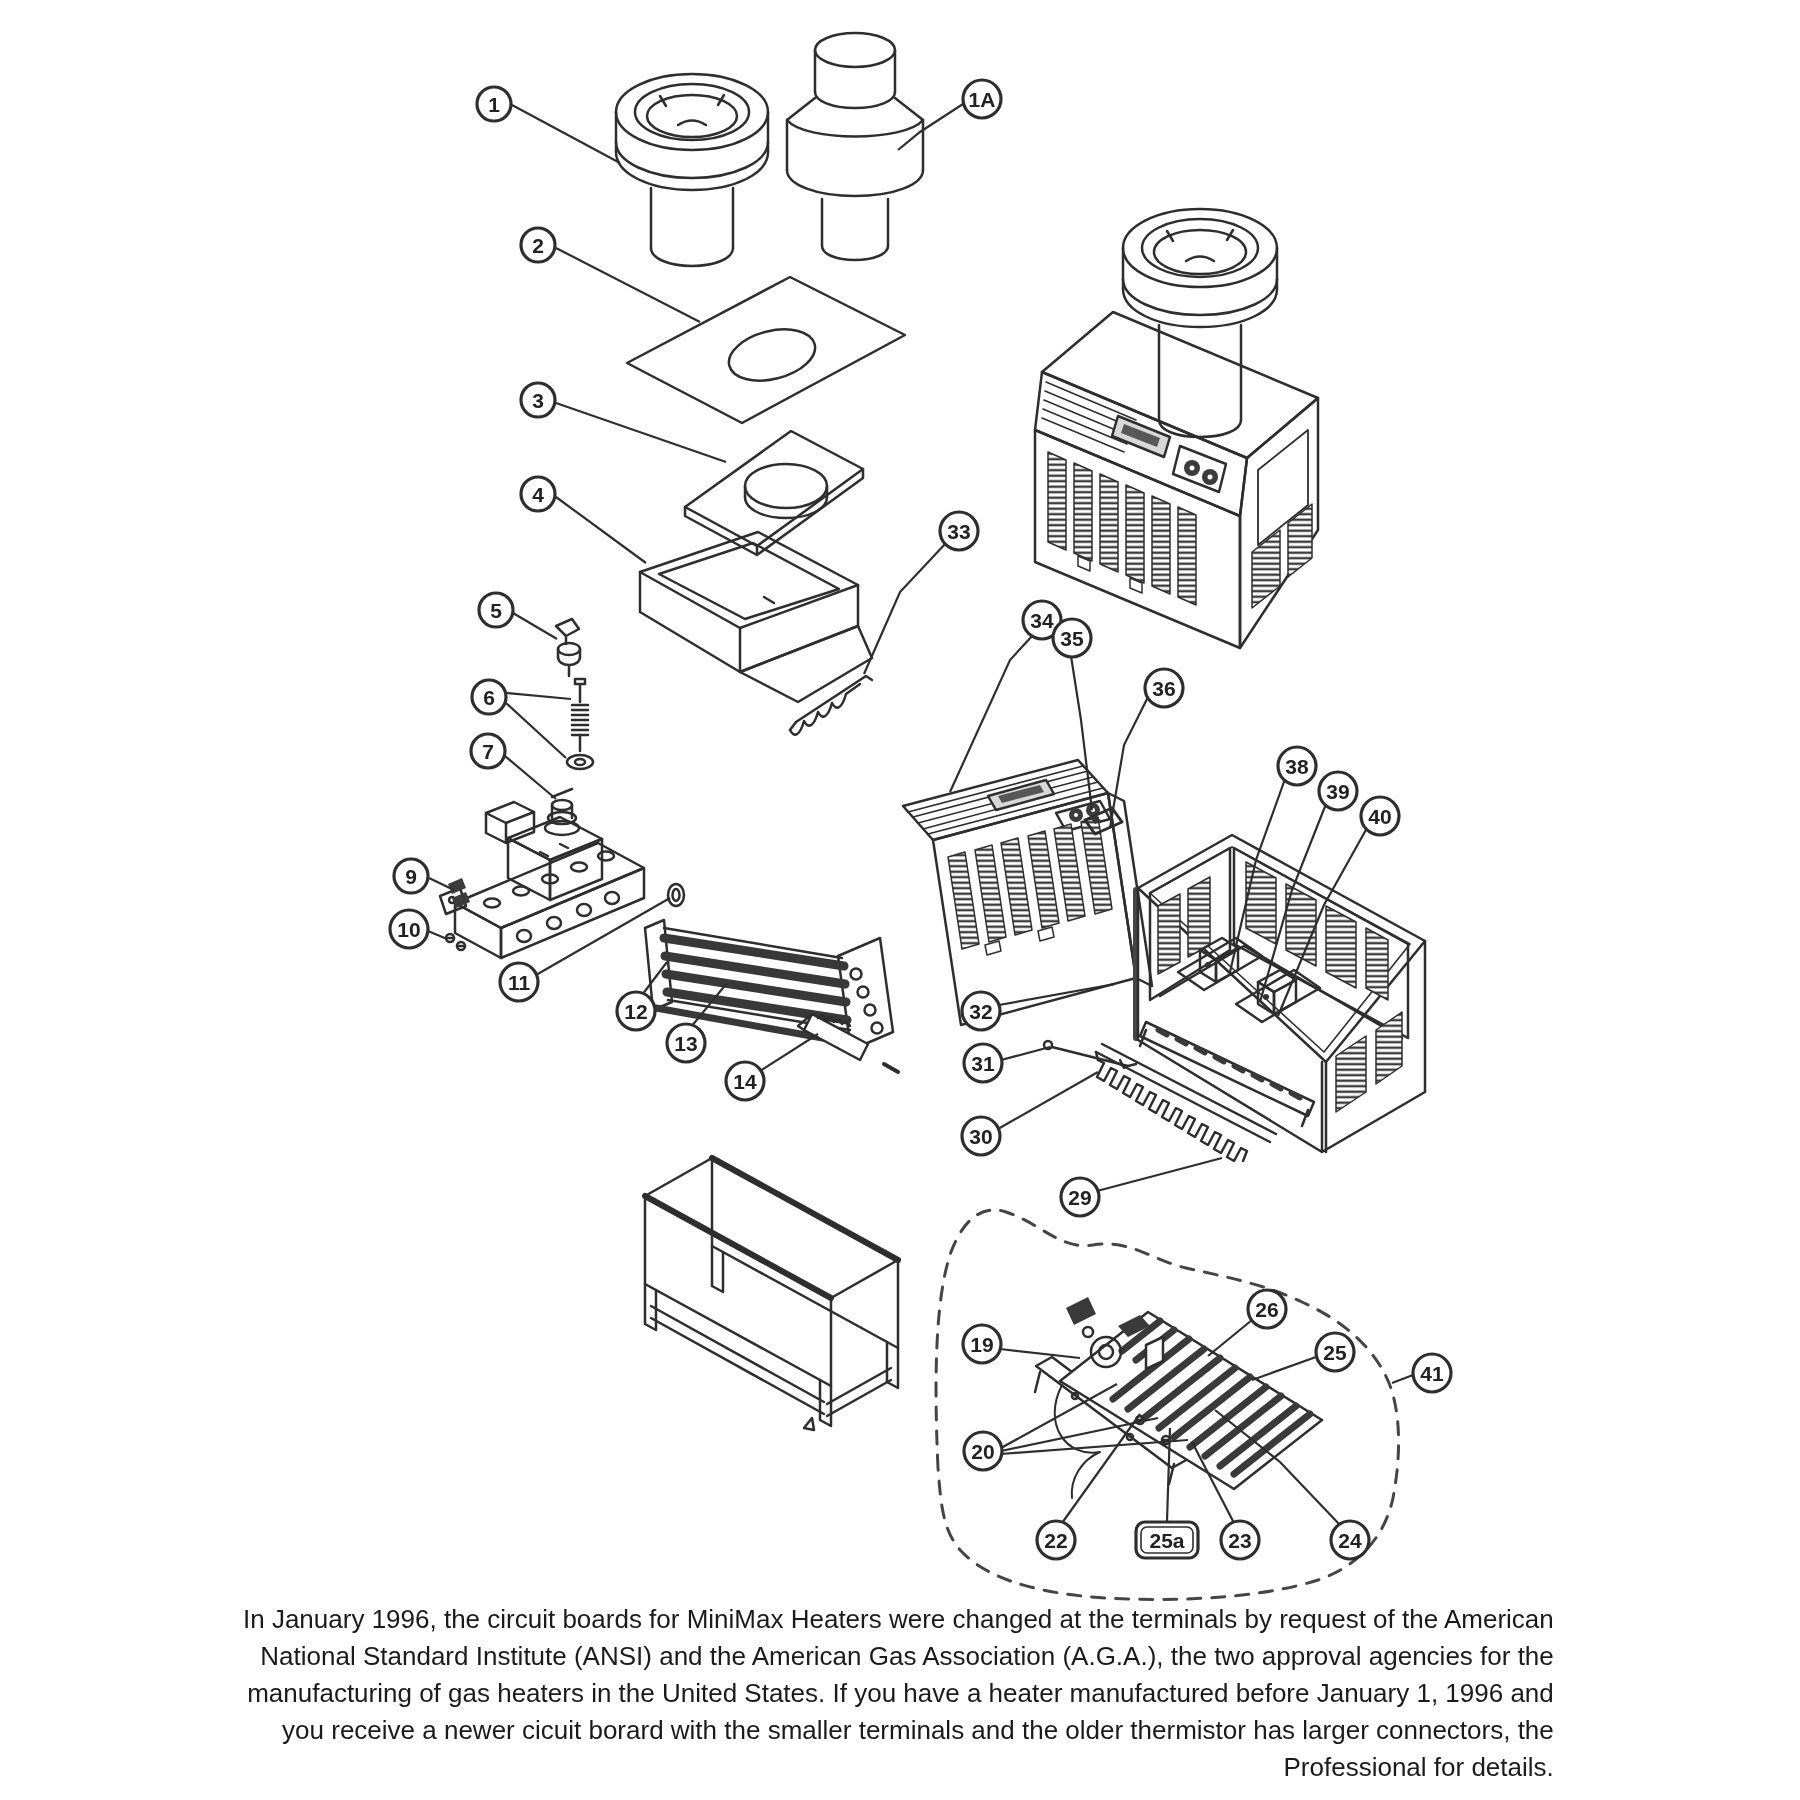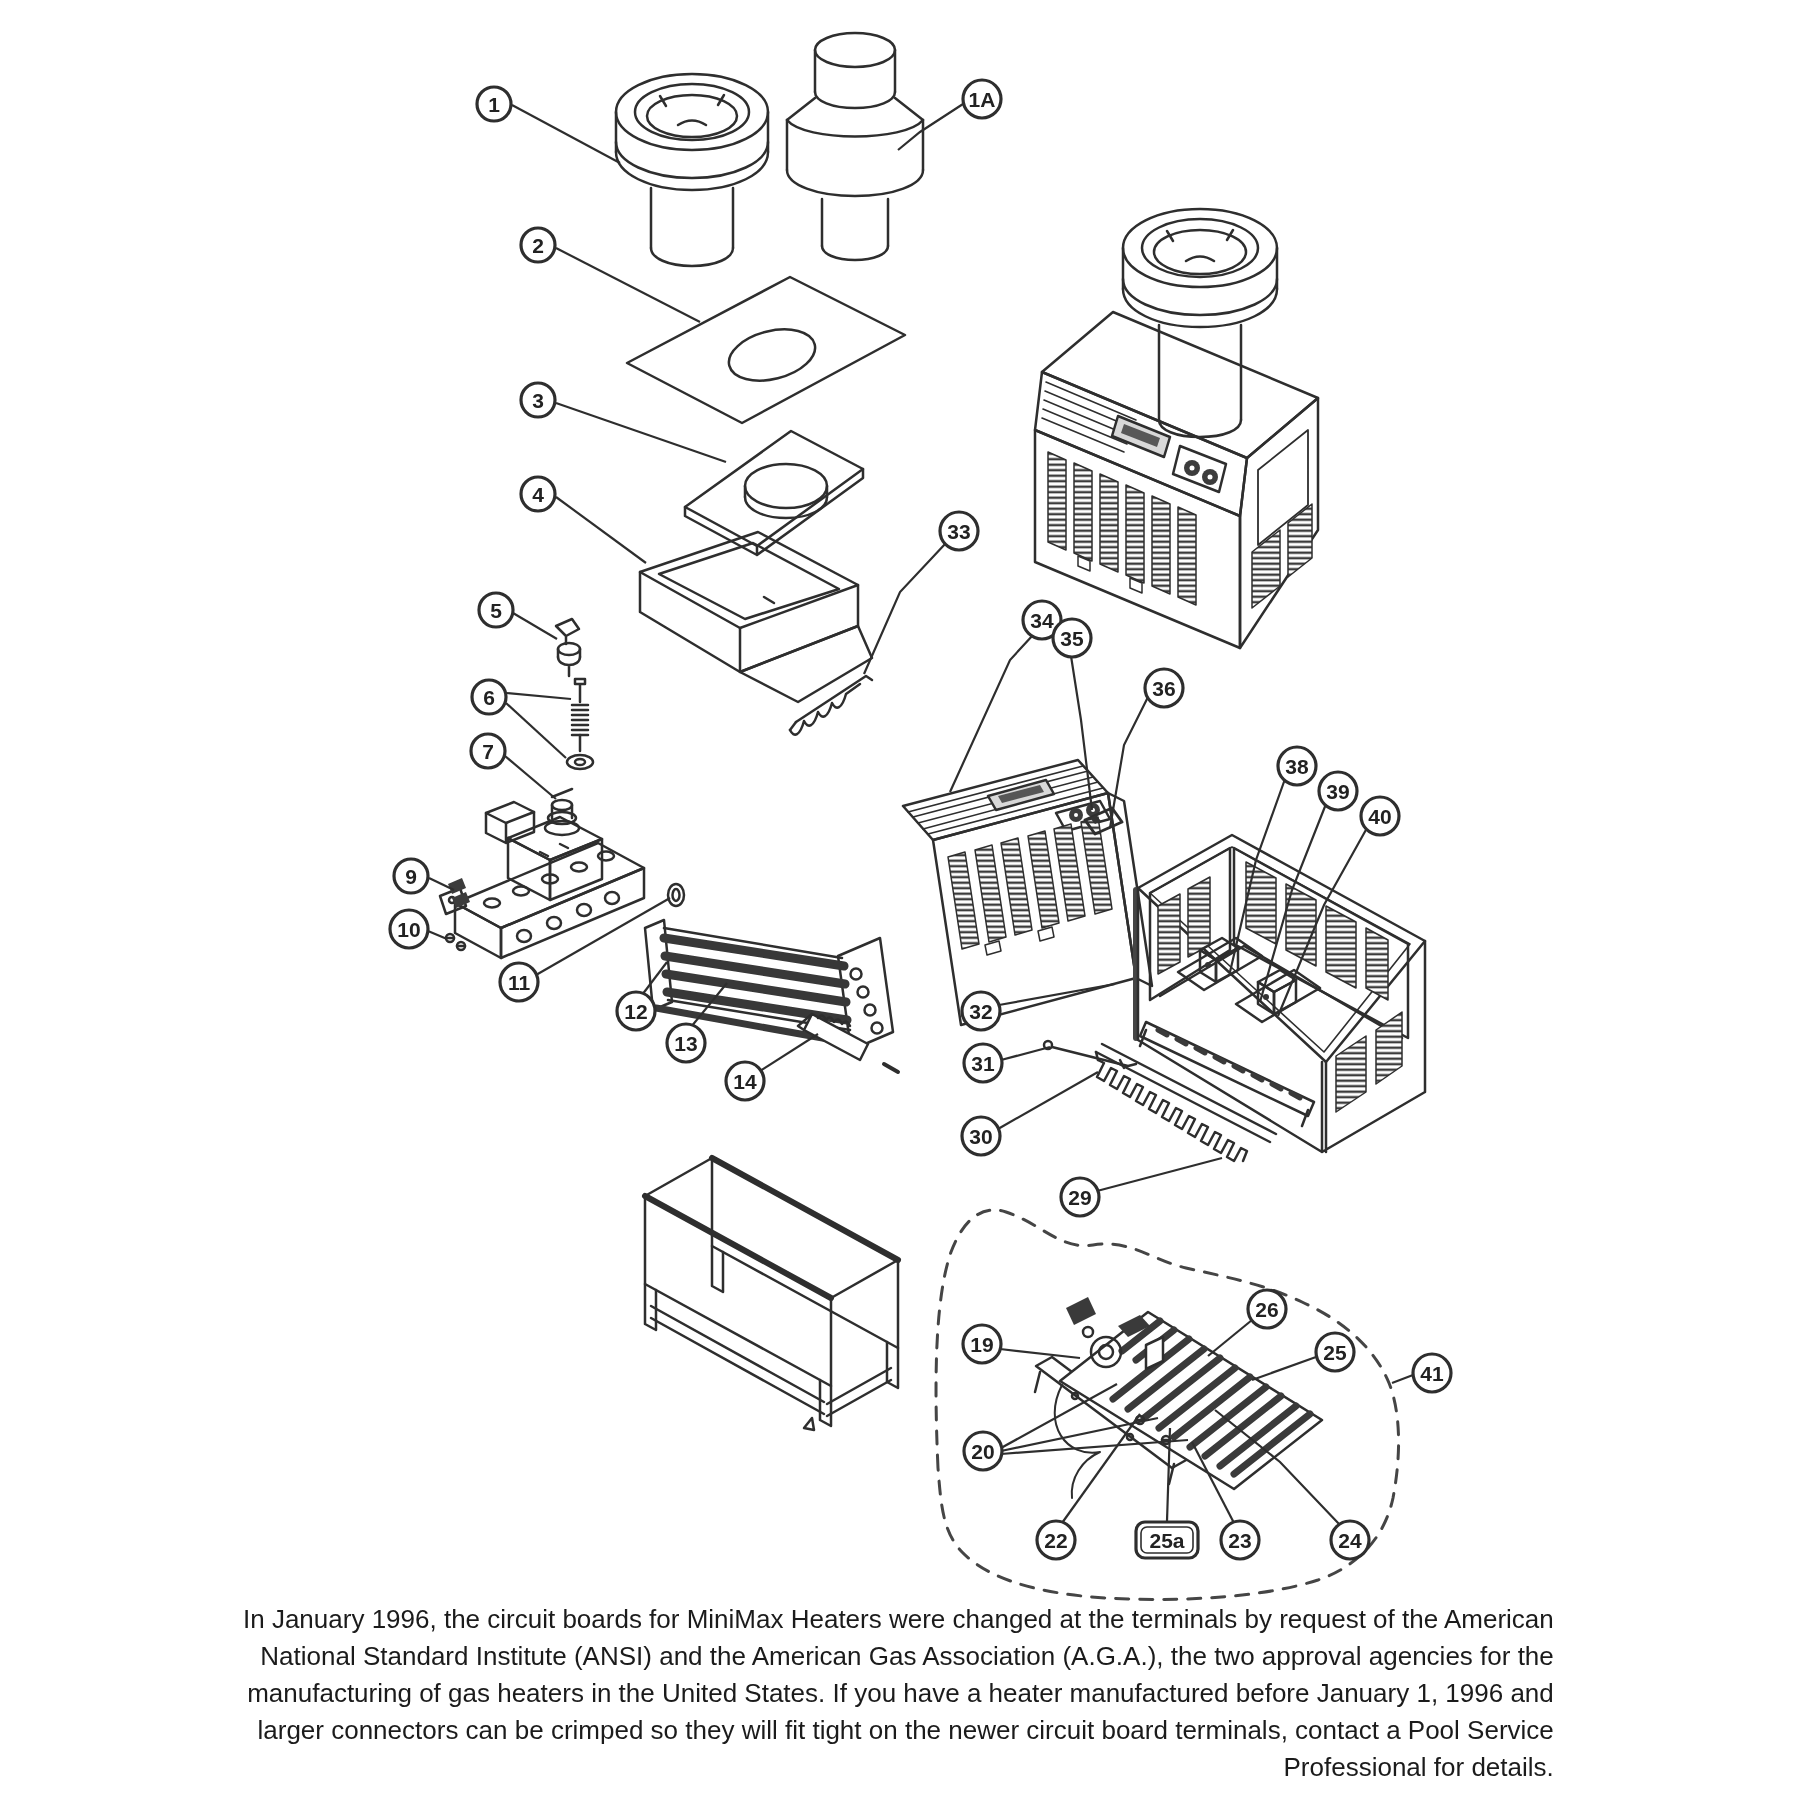--- a/index.html
+++ b/index.html
@@ -485,17 +485,17 @@
           <circle cx="1350" cy="1540" r="19" class="bubble"></circle>
           <text x="1350" y="1547.5" class="lbl">24</text>
         </g>
       </g>
 </svg>
 
 <div id="footnote">
   <div>In January 1996, the circuit boards for MiniMax Heaters were changed at the terminals by request of the American</div>
   <div>National Standard Institute (ANSI) and the American Gas Association (A.G.A.), the two approval agencies for the</div>
   <div>manufacturing of gas heaters in the United States. If you have a heater manufactured before January 1, 1996 and</div>
-  <div>larger connectors can be crimped so they will fit tight on the newer circuit board terminals, contact a Pool Service</div>
+  <div>you receive a newer cicuit borard with the smaller terminals and the older thermistor has larger connectors, the</div>
   <div>Professional for details.</div>
 </div>
 
 </div>
 
 </body></html>

